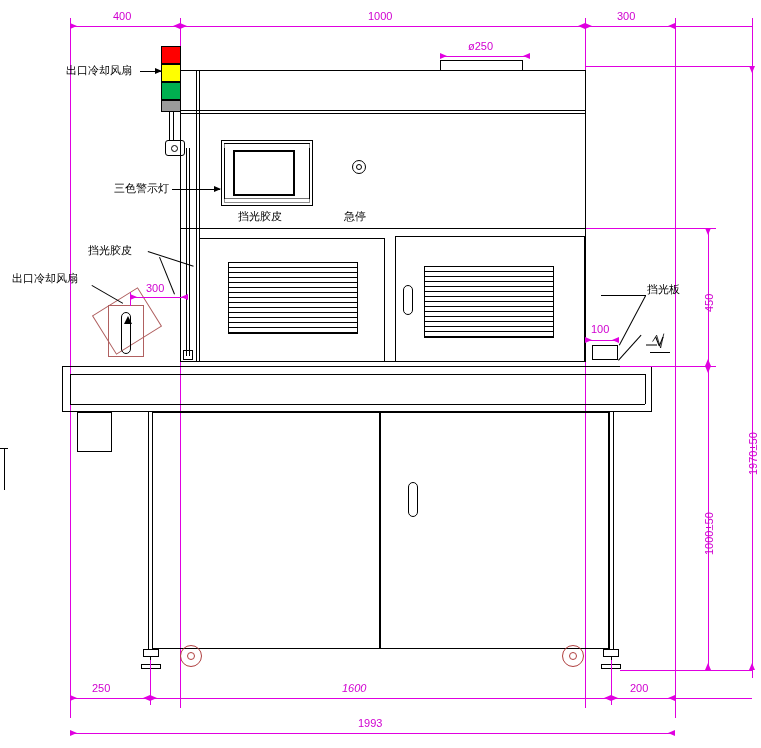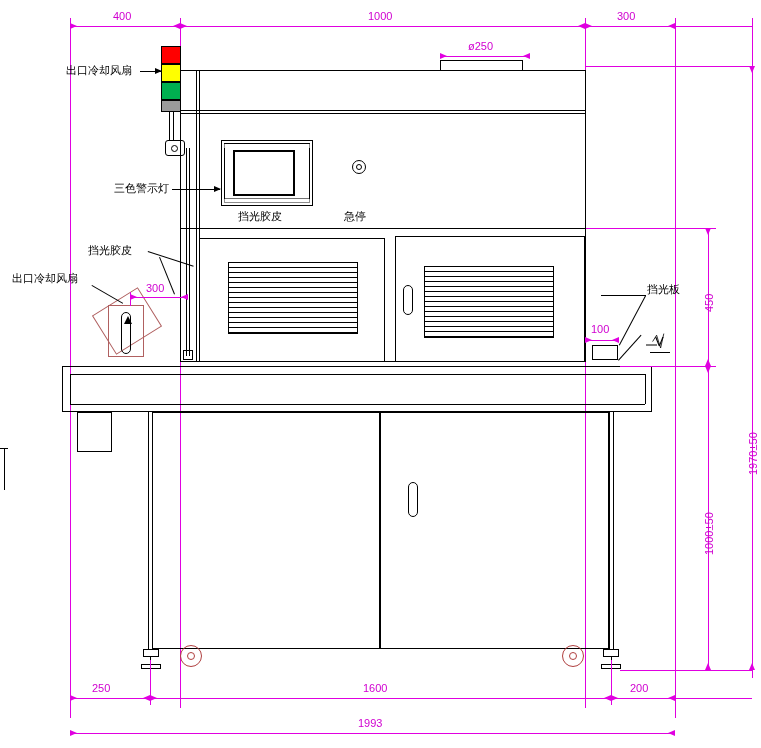--- a/index.html
+++ b/index.html
@@ -182,21 +182,21 @@
   <div class="dl dlh" style="left:70px;top:698px;width:682px;"></div>
   <div class="dl dlv" style="left:150px;top:660px;height:45px;"></div>
   <div class="dl dlv" style="left:611px;top:660px;height:45px;"></div>
 
   <div class="arrow ar-r" style="left:70px;top:695px;"></div>
   <div class="arrow ar-l" style="left:143px;top:695px;"></div>
   <div class="txtm" style="left:92px;top:683px;">250</div>
 
   <div class="arrow ar-r" style="left:150px;top:695px;"></div>
   <div class="arrow ar-l" style="left:604px;top:695px;"></div>
-  <div class="txtm" style="left:363px;top:683px;">1600</div>
+  <div class="txtm" style="left:342px;top:683px;font-style:italic;">1600</div>
 
   <div class="arrow ar-r" style="left:611px;top:695px;"></div>
   <div class="arrow ar-l" style="left:668px;top:695px;"></div>
   <div class="txtm" style="left:630px;top:683px;">200</div>
 
   <div class="dl dlh" style="left:70px;top:733px;width:605px;"></div>
   <div class="arrow ar-r" style="left:70px;top:730px;"></div>
   <div class="arrow ar-l" style="left:668px;top:730px;"></div>
   <div class="txtm" style="left:358px;top:718px;">1993</div>
 

